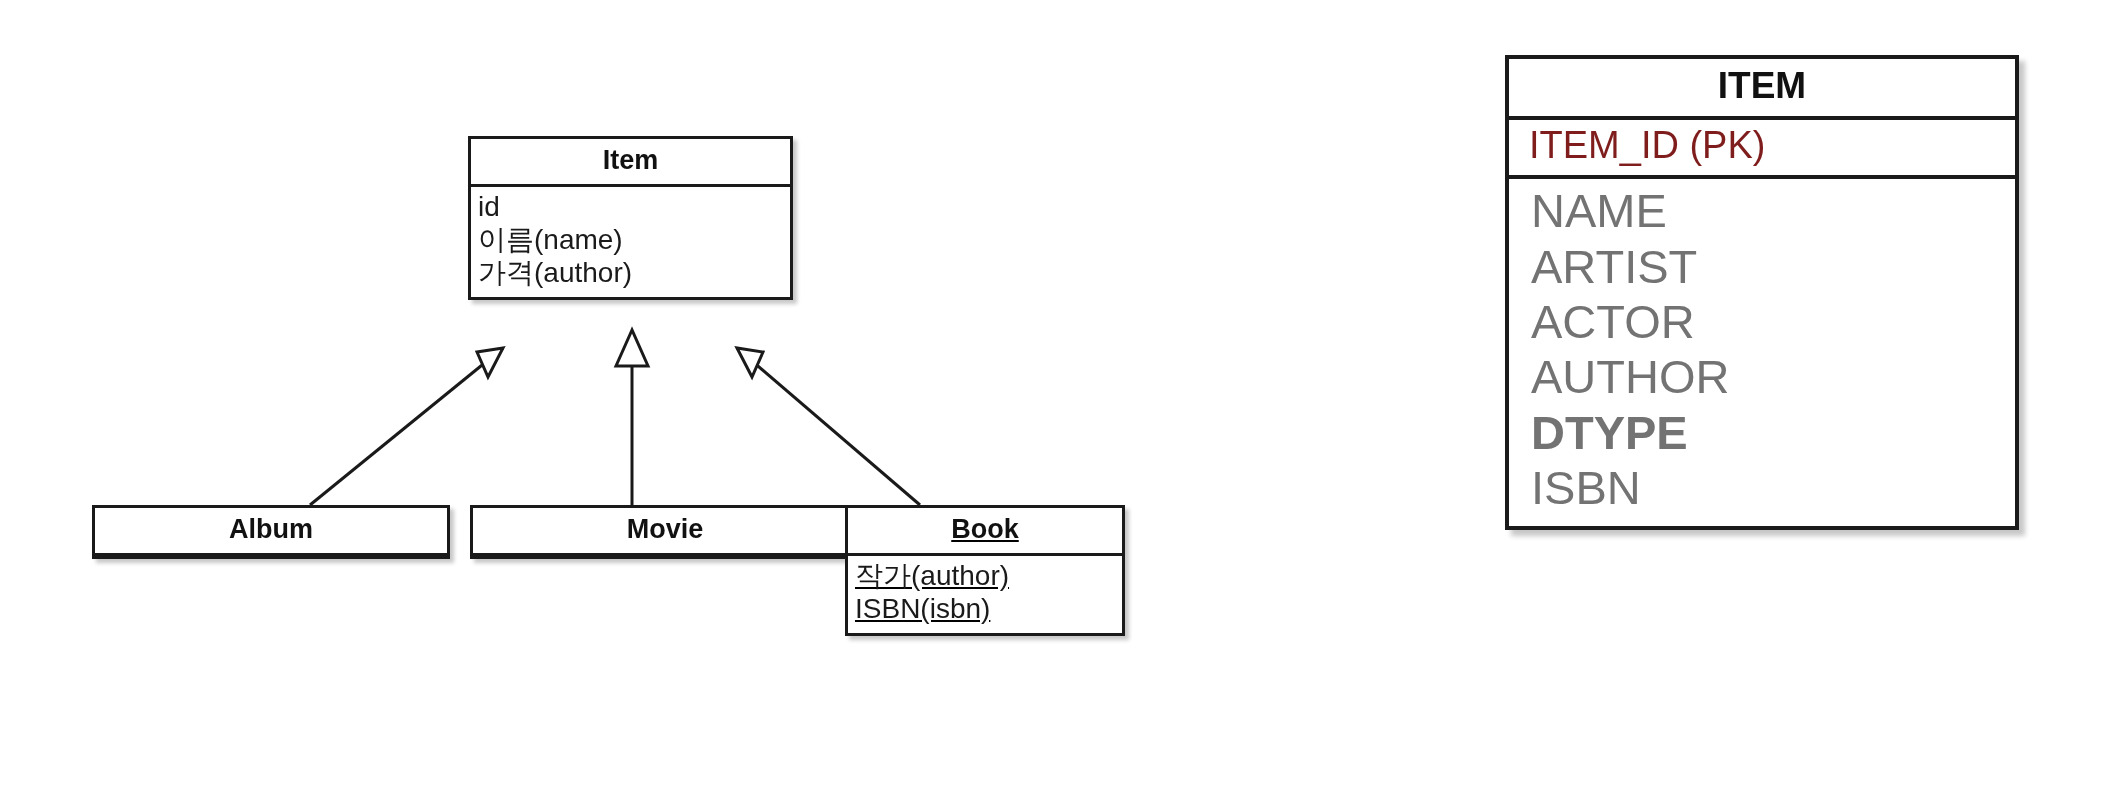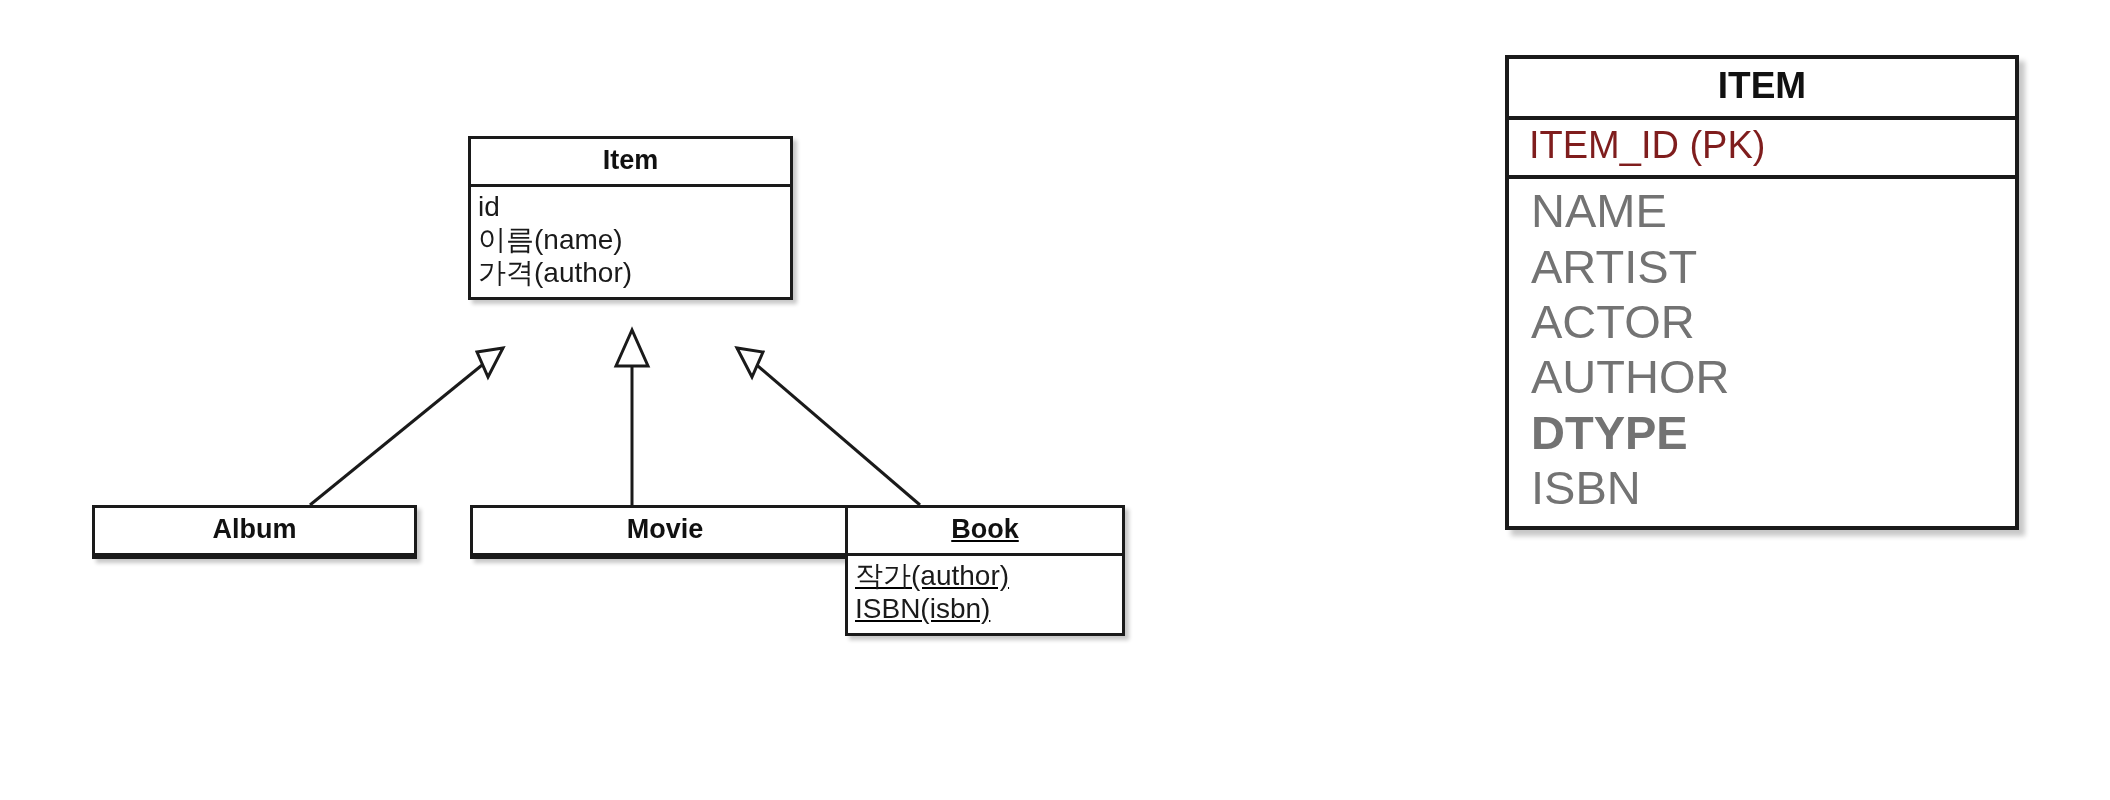--- a/index.html
+++ b/index.html
@@ -118,21 +118,21 @@
 
   <div class="uml-box" style="left:468px; top:136px; width:325px;">
     <div class="uml-title">Item</div>
     <div class="uml-attrs">
       <div class="uml-attr">id</div>
       <div class="uml-attr">이름(name)</div>
       <div class="uml-attr">가격(author)</div>
     </div>
   </div>
 
-  <div class="uml-box" style="left:92px; top:505px; width:325px;">
+  <div class="uml-box" style="left:92px; top:505px; width:358px;">
     <div class="uml-title">Album</div>
   </div>
 
   <div class="uml-box" style="left:470px; top:505px; width:390px;">
     <div class="uml-title">Movie</div>
   </div>
 
   <div class="uml-box" style="left:845px; top:505px; width:280px;text-decoration:underline;">
     <div class="uml-title">Book</div>
     <div class="uml-attrs">

